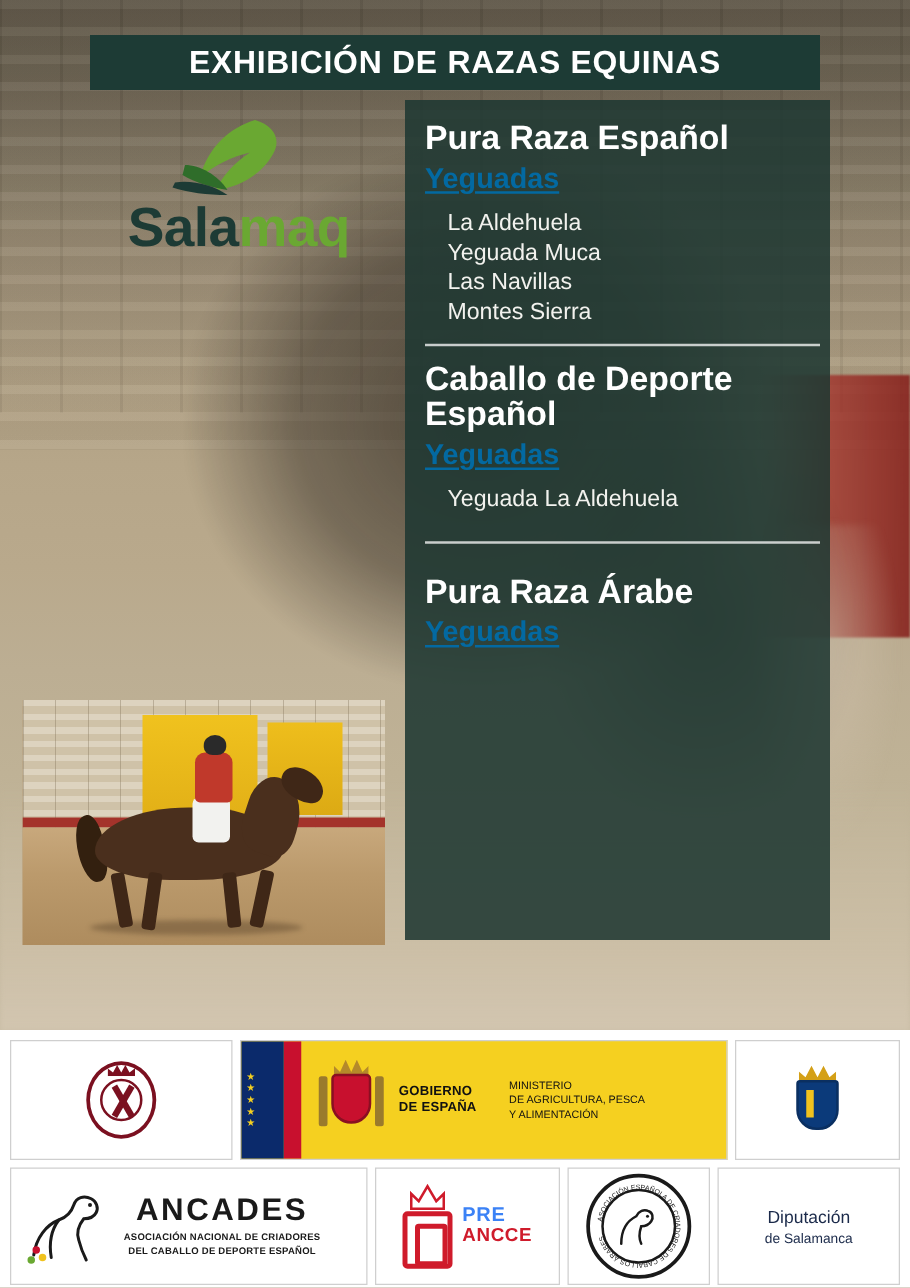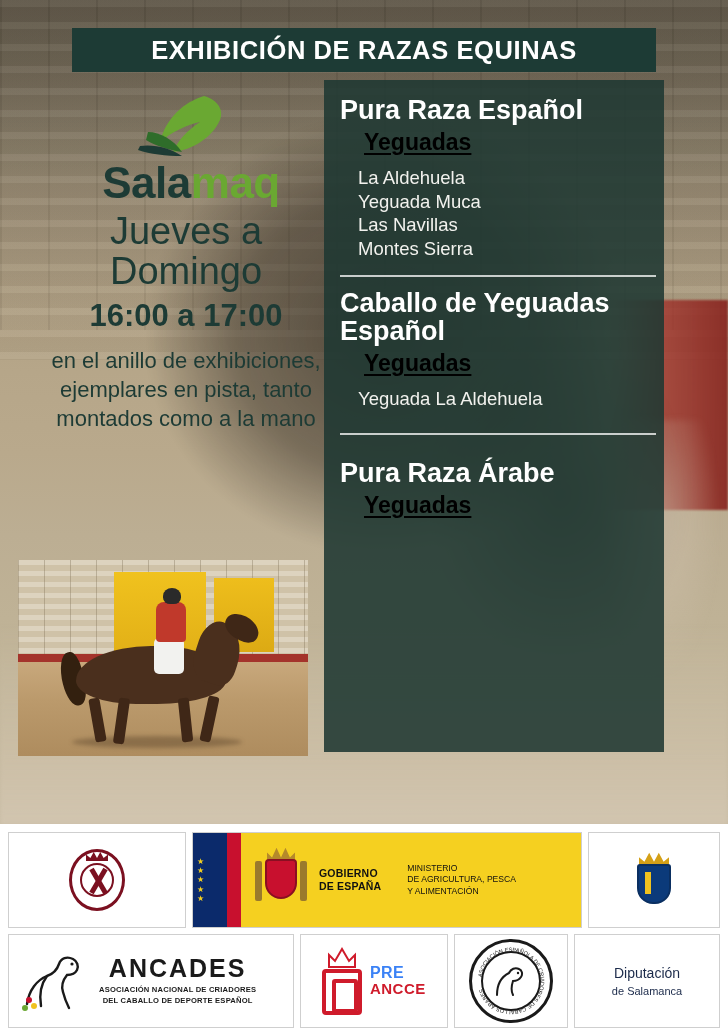--- a/index.html
+++ b/index.html
@@ -104,25 +104,24 @@
     width: 340px; height: 672px;
     background: rgba(31,56,50,0.88);
     padding: 14px 8px 10px 16px;
     color: #ffffff;
   }
   .sec-title {
     font-size: 27px; font-weight: bold; line-height: 1.07;
     color: #ffffff;
   }
   .sec-sub {
-    font-size: 23px; font-weight: bold; color: #000000;
+    font-size: 23px; font-weight: bold; color: #0369a1;
     text-decoration: underline;
     text-underline-offset: 3px;
     margin-top: 4px;
-    margin-left: 24px;
   }
   .sec-list { margin-top: 10px; padding-left: 18px; }
   .sec-list li {
     list-style: none;
     font-size: 18.5px; line-height: 1.28; color: #f2f2ee; font-weight: 400;
   }
   .divider {
     height: 2px; background: rgba(255,255,255,0.75);
     margin: 14px 0 12px 0;
   }
@@ -375,25 +374,20 @@
         <path d="M78 4 C58 10 40 26 34 50 C46 40 60 33 74 30 C62 38 52 48 47 60 C66 58 86 46 94 28 C98 18 92 8 78 4 Z" fill="#6aa832"></path>
         <path d="M22 40 C34 40 48 48 56 60 C44 58 30 54 20 48 Z" fill="#2f6d2a"></path>
         <path d="M14 54 C28 52 44 56 56 64 C40 64 24 62 12 58 Z" fill="#1d3b35"></path>
       </svg>
     </div>
     <div class="logo-text">
       <span>Sala</span><span class="g">maq</span>
     </div>
   </div>
 
-  <div class="left-text">
-    <div class="days">Jueves a Domingo</div>
-    <div class="hours">16:00 a 17:00</div>
-    <div class="descr">en el anillo de exhibiciones, ejemplares en pista, tanto montados como a la mano</div>
-  </div>
 
   <div class="photo">
     <div class="arena-wall"></div>
     <div class="wall-lines"></div>
     <div class="yellow-panel"></div>
     <div class="yellow-panel2"></div>
     <div class="red-strip"></div>
     <div class="sand"></div>
     <div class="shadow"></div>
     <div class="tail"></div>
@@ -418,21 +412,21 @@
         <li>La Aldehuela</li>
         <li>Yeguada Muca</li>
         <li>Las Navillas</li>
         <li>Montes Sierra</li>
       </ul>
     </div>
 
     <div class="divider"></div>
 
     <div class="sec-block-2">
-      <div class="sec-title">Caballo de Yeguadas Español</div>
+      <div class="sec-title">Caballo de Deporte Español</div>
       <div class="sec-sub">Yeguadas</div>
       <ul class="sec-list">
         <li>Yeguada La Aldehuela</li>
       </ul>
     </div>
 
     <div class="divider" style="margin-top:22px;"></div>
 
     <div class="sec-block-3" style="margin-top:24px;">
       <div class="sec-title">Pura Raza Árabe</div>

